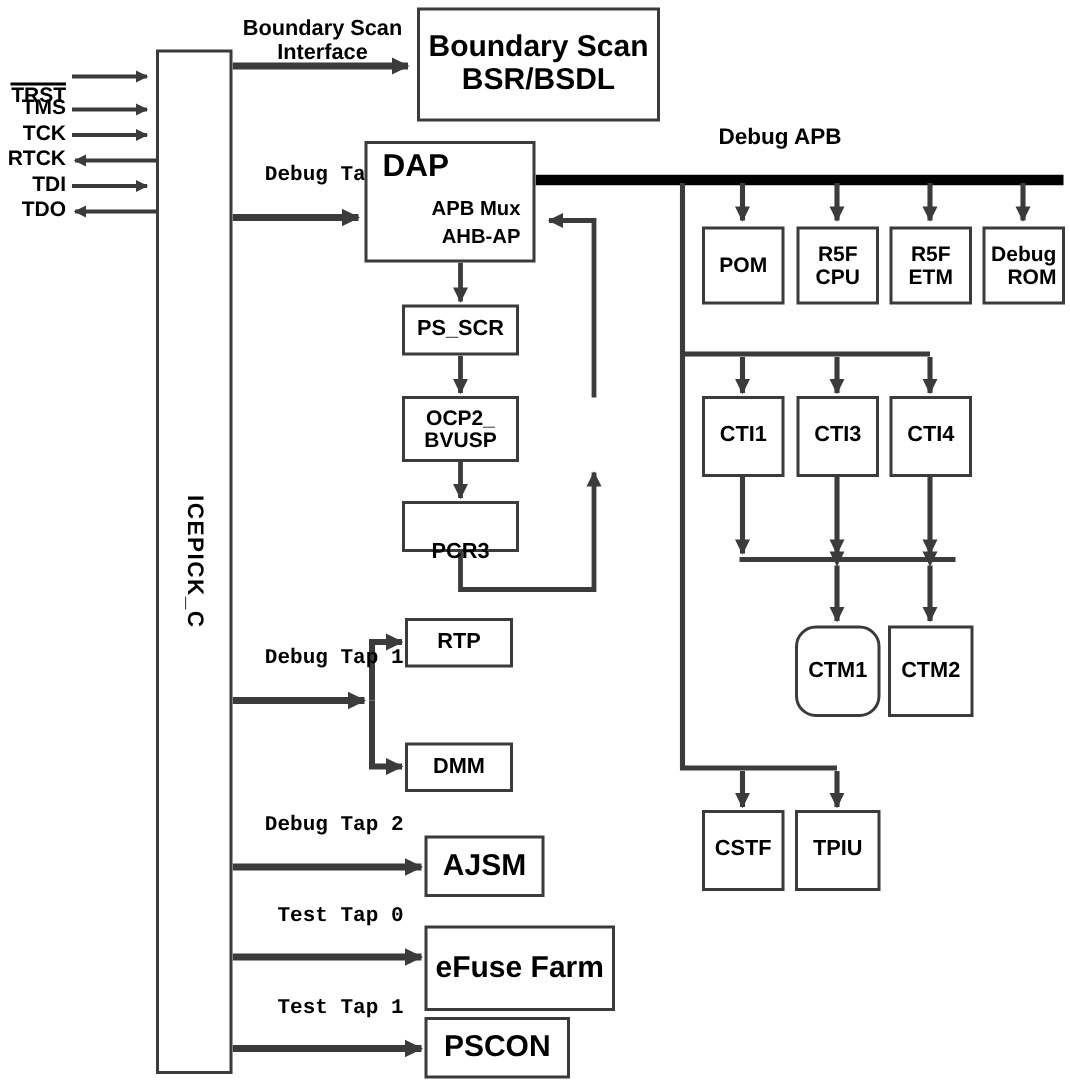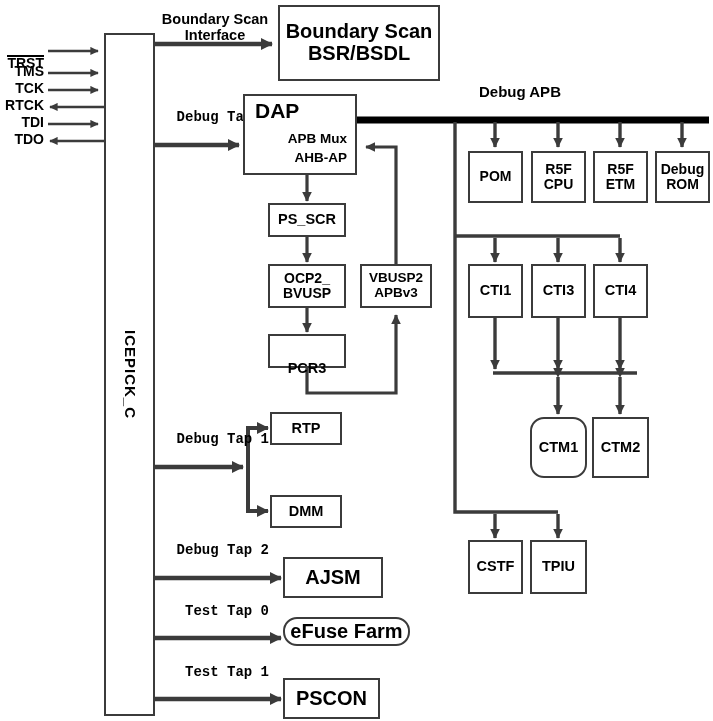--- a/index.html
+++ b/index.html
@@ -142,62 +142,58 @@
 
   <div class="box" style="left:268px;top:203px;width:78px;height:34px;">
     <span style="font-size:14.5px;">PS_SCR</span>
   </div>
 
   <div class="box" style="left:268px;top:264px;width:78px;height:44px;">
     <span style="font-size:14px;">OCP2_
 BVUSP</span>
   </div>
 
-  <div class="box" style="left:360px;top:264px;width:72px;height:44px;">
-    <span style="font-size:13.5px;">VBUSP2
-APBv3</span>
-  </div>
 
   <div class="box" style="left:268px;top:334px;width:78px;height:34px;">
     <span style="font-size:14.5px;margin-top:36px;">PCR3</span>
   </div>
 
   <div class="box" style="left:270px;top:495px;width:72px;height:33px;">
     <span style="font-size:14.5px;">DMM</span>
   </div>
 
   <div class="box" style="left:270px;top:412px;width:72px;height:33px;">
     <span style="font-size:14.5px;">RTP</span>
   </div>
 
-  <div class="box" style="left:283px;top:557px;width:100px;height:41px;">
+  <div class="box" style="left:283px;top:557px;width:80px;height:41px;">
     <span style="font-size:20px;">AJSM</span>
   </div>
 
-  <div class="box" style="left:283px;top:617px;width:127px;height:29px;border-radius:14px;">
+  <div class="box" style="left:283px;top:617px;width:127px;height:57px;">
     <span style="font-size:20px;">eFuse Farm</span>
   </div>
 
   <div class="box" style="left:283px;top:678px;width:97px;height:41px;">
     <span style="font-size:20px;">PSCON</span>
   </div>
 
   <div class="box" style="left:468px;top:151px;width:55px;height:52px;">
     <span style="font-size:14px;">POM</span>
   </div>
   <div class="box" style="left:531px;top:151px;width:55px;height:52px;">
     <span style="font-size:14px;">R5F
 CPU</span>
   </div>
   <div class="box" style="left:593px;top:151px;width:55px;height:52px;">
     <span style="font-size:14px;">R5F
 ETM</span>
   </div>
   <div class="box" style="left:655px;top:151px;width:55px;height:52px;">
-    <span style="font-size:14px;">Debug
+    <span style="font-size:14px;text-align:right;">Debug
 ROM</span>
   </div>
 
   <div class="box" style="left:468px;top:264px;width:55px;height:54px;">
     <span style="font-size:14.5px;">CTI1</span>
   </div>
   <div class="box" style="left:531px;top:264px;width:55px;height:54px;">
     <span style="font-size:14.5px;">CTI3</span>
   </div>
   <div class="box" style="left:593px;top:264px;width:55px;height:54px;">

